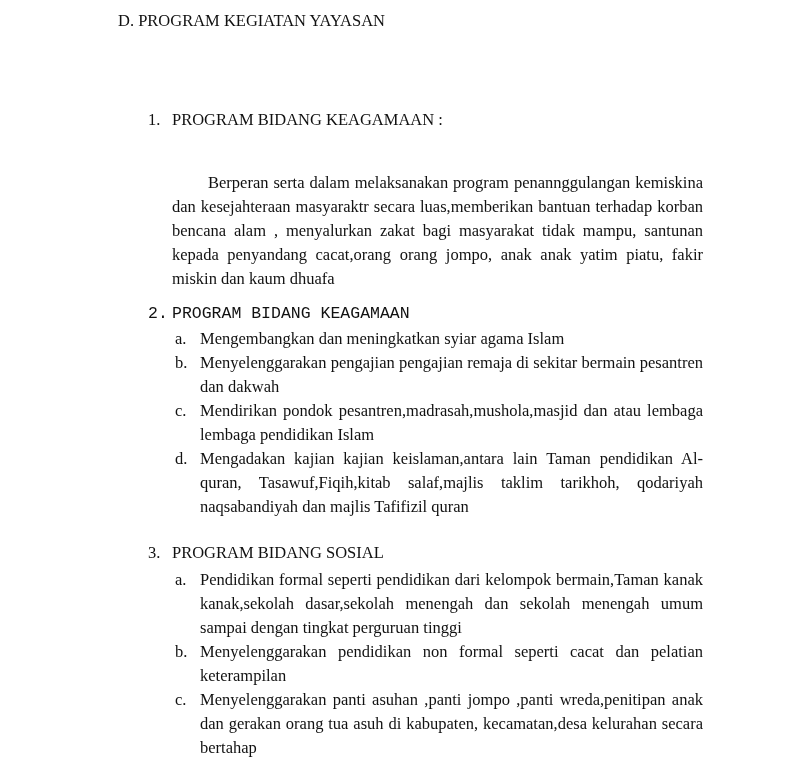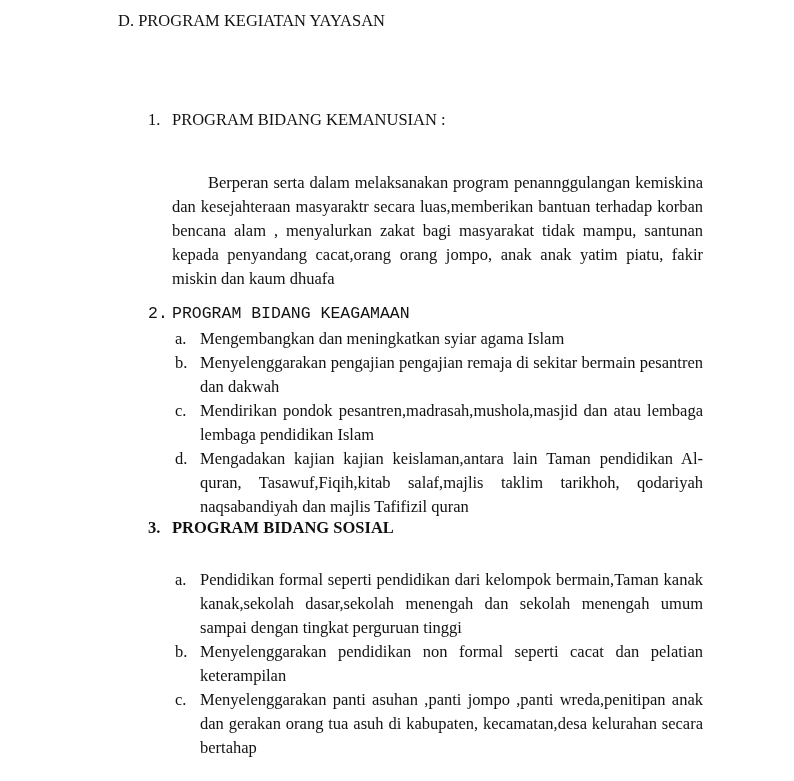--- a/index.html
+++ b/index.html
@@ -80,21 +80,21 @@
   </style>
 </head>
 <body>
 
 <div class="page">
 
   <div class="main-heading">D. PROGRAM KEGIATAN YAYASAN</div>
 
 
   <div class="section-title" style="top:108px;">
-    <span class="num">1.</span><span>PROGRAM BIDANG KEMANUSIAN :</span>
+    <span class="num">1.</span><span>PROGRAM BIDANG KEAGAMAAN :</span>
   </div>
   <p class="section-para" style="top:145px;margin-top:26px;">Berperan serta dalam melaksanakan program penannggulangan kemiskina dan kesejahteraan masyaraktr secara luas,memberikan bantuan terhadap korban bencana alam , menyalurkan zakat bagi masyarakat tidak mampu, santunan kepada penyandang cacat,orang orang jompo, anak anak yatim piatu, fakir miskin dan kaum dhuafa</p>
 
   <div class="section-title" style="top:302px;font-family:Liberation Mono, monospace;">
     <span class="num">2.</span><span>PROGRAM BIDANG KEAGAMAAN</span>
   </div>
   <ul class="sub-list" style="top:327px;">
     <li class="sub-item">
       <span class="letter">a.</span>
       <span class="text">Mengembangkan dan meningkatkan syiar agama Islam</span>
@@ -106,21 +106,21 @@
     <li class="sub-item">
       <span class="letter">c.</span>
       <span class="text">Mendirikan pondok pesantren,madrasah,mushola,masjid dan atau lembaga lembaga pendidikan Islam</span>
     </li>
     <li class="sub-item">
       <span class="letter">d.</span>
       <span class="text">Mengadakan kajian kajian keislaman,antara lain Taman pendidikan Al-quran, Tasawuf,Fiqih,kitab salaf,majlis taklim tarikhoh, qodariyah naqsabandiyah dan majlis Tafifizil quran</span>
     </li>
   </ul>
 
-  <div class="section-title" style="top:516px;font-weight:bold;">
+  <div class="section-title" style="top:541px;">
     <span class="num">3.</span><span>PROGRAM BIDANG SOSIAL</span>
   </div>
   <ul class="sub-list" style="top:568px;">
     <li class="sub-item">
       <span class="letter">a.</span>
       <span class="text">Pendidikan formal seperti pendidikan dari kelompok bermain,Taman kanak kanak,sekolah dasar,sekolah menengah dan sekolah menengah umum sampai dengan tingkat perguruan tinggi</span>
     </li>
     <li class="sub-item">
       <span class="letter">b.</span>
       <span class="text">Menyelenggarakan pendidikan non formal seperti cacat dan pelatian keterampilan</span>

